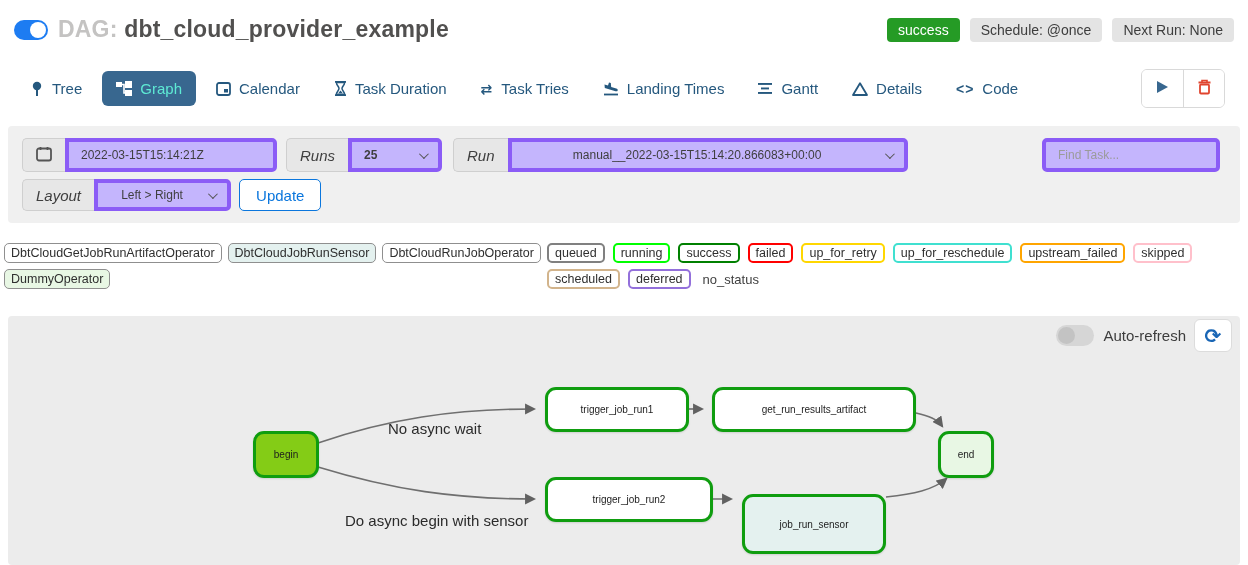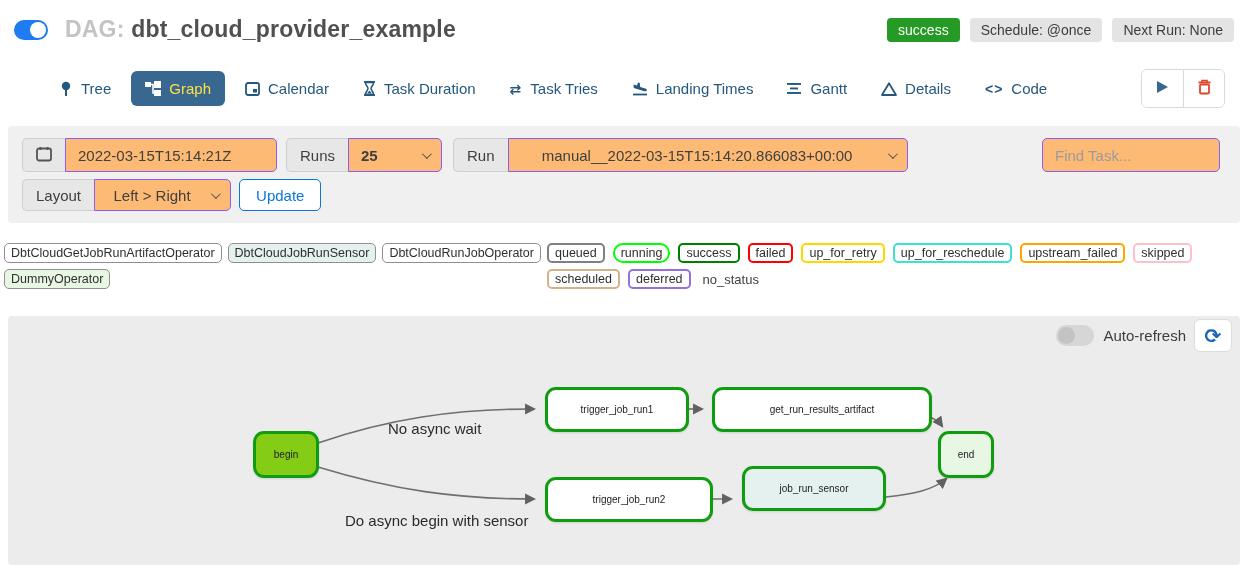--- a/index.html
+++ b/index.html
@@ -2,45 +2,45 @@
 <html><head>
 <meta charset="utf-8">
 <style>
   * { margin:0; padding:0; box-sizing:border-box; }
   html,body { background:#fff; }
   body {
     width:1248px; height:565px; position:relative; overflow:hidden;
     font-family:"Liberation Sans","DejaVu Sans",sans-serif; color:#51504f;
   }
   
-  .header { display:flex; align-items:center; padding:16px 14px 0 14px;gap:7px; }
+  .header { display:flex; align-items:center; padding:16px 14px 0 14px; }
   .toggle { width:34px; height:20px; border-radius:10px; background:#1d7cf2; position:relative; flex:0 0 auto; cursor:pointer; }
   .toggle .knob { position:absolute; top:2px; right:2px; width:16px; height:16px; border-radius:50%; background:#fff; }
   .dag-title { margin-left:10px; font-size:23px; font-weight:700; letter-spacing:.2px; }
   .dag-prefix { color:#c4c3c2; font-weight:700; }
   .header-badges { margin-left:auto; display:flex; gap:10px; align-items:center; }
   .badge { font-size:14px; padding:4px 11px; border-radius:4px; background:#e4e4e4; color:#3d3d3d; white-space:nowrap; }
   .badge.success { background:#259b25; color:#fff; }
   
-  .tabbar { display:flex; align-items:center; padding:26px 23px 0 16px;margin-left:29px; }
+  .tabbar { display:flex; align-items:center; padding:26px 23px 0 16px; }
   .tabs { display:flex; align-items:center; gap:6px; }
   .tab { display:flex; align-items:center; gap:8px; padding:9px 14px; border-radius:6px; color:#25587e; font-size:15px; font-weight:500; cursor:pointer; white-space:nowrap; }
-  .tab.active { background:#38678f; color:#fde047; }
+  .tab.active { background:#38678f; color:#5eead4; }
   .tab svg { display:block; }
   .tab .glyph { font-size:14px; font-weight:700; letter-spacing:1px; }
   .actions { margin-left:auto; display:flex; border:1px solid #d9d9d9; border-radius:6px; overflow:hidden; background:#fff; }
   .action-btn { width:41px; height:37px; display:flex; align-items:center; justify-content:center; cursor:pointer; background:#fff; }
   .action-btn + .action-btn { border-left:1px solid #d9d9d9; }
   
   .filter-panel { margin:18px 8px 0 8px; background:#f0f0f0; border-radius:4px; padding:12px 14px 12px 14px; position:relative; }
   .frow { display:flex; align-items:center; }
   .frow + .frow { margin-top:7px; }
-  .addon { background:#e7e7e7; border:1px solid #cfcfcf; color:#3f3f3f; font-size:15px; display:flex; align-items:center; justify-content:center; padding:0 13px; height:34px; }
+  .addon { background:#e7e7e7; border:1px solid #cfcfcf; color:#3f3f3f; font-size:15px; display:flex; align-items:center; justify-content:center; padding:0 13px; height:34px;font-style:italic; }
   .addon.left { border-radius:5px 0 0 5px; border-right:none; }
-  .field { background:#fdba74; border:1px solid #8b5cf6; height:34px; display:flex; align-items:center; font-size:15px; color:#3f3f3f; }
+  .field { background:#c4b5fd; border:4px solid #8b5cf6; height:34px; display:flex; align-items:center; font-size:12px; color:#3f3f3f; }
   .field.right { border-radius:0 5px 5px 0; }
   .field.both { border-radius:5px; }
   input.field { padding:0 12px; outline:none; font-family:inherit; }
   .selectbox { justify-content:space-between; padding:0 12px; cursor:pointer; }
   .chev { width:7px; height:7px; border-right:1.8px solid #555; border-bottom:1.8px solid #555; transform:rotate(45deg) translateY(-2px); flex:0 0 auto; margin-left:14px; }
   .find-task { position:absolute; right:20px; top:12px; width:178px; border-radius:5px; color:#3f3f3f; }
   .find-task::placeholder { color:#9b9b9b; }
   .update-btn { margin-left:8px; height:32px; padding:0 16px; background:#fff; border:1px solid #0a76dd; color:#0a76dd; font-size:15px; border-radius:5px; cursor:pointer; font-family:inherit; }
   
   .legend { display:flex; align-items:flex-start; margin:20px 10px 0 4px; }
@@ -204,21 +204,21 @@
 
 <div class="legend">
   <div class="op-badges">
     <span class="lbadge" style="background-color: rgb(255, 255, 255);">DbtCloudGetJobRunArtifactOperator</span>
     <span class="lbadge" style="background-color: rgb(228, 241, 239);">DbtCloudJobRunSensor</span>
     <span class="lbadge" style="background-color: rgb(255, 255, 255);">DbtCloudRunJobOperator</span>
     <span class="lbadge" style="background-color: rgb(232, 247, 228);">DummyOperator</span>
   </div>
   <div class="state-badges">
     <span class="sbadge" style="border-color: rgb(128, 128, 128);">queued</span>
-    <span class="sbadge" style="border-color: rgb(0, 255, 0); border-radius: 10px;">running</span>
+    <span class="sbadge" style="border-color: rgb(0, 255, 0);">running</span>
     <span class="sbadge" style="border-color: rgb(0, 128, 0);">success</span>
     <span class="sbadge" style="border-color: rgb(255, 0, 0);">failed</span>
     <span class="sbadge" style="border-color: rgb(255, 215, 0);">up_for_retry</span>
     <span class="sbadge" style="border-color: rgb(64, 224, 208);">up_for_reschedule</span>
     <span class="sbadge" style="border-color: rgb(255, 165, 0);">upstream_failed</span>
     <span class="sbadge" style="border-color: rgb(255, 192, 203);">skipped</span>
     <span class="sbadge" style="border-color: rgb(210, 180, 140);">scheduled</span>
     <span class="sbadge" style="border-color: rgb(147, 112, 219);">deferred</span>
     <span class="nostatus">no_status</span>
   </div>
@@ -239,24 +239,24 @@
       <path d="M682,183 L723,183" marker-end="url(#arrow)"></path>
       <path d="M878,181 C906,178 925,174 938,163" marker-end="url(#arrow)"></path>
     </g>
   </svg>
 
   <div class="edge-label" style="left:380px; top:104px;">No async wait</div>
   <div class="edge-label" style="left:337px; top:196px;">Do async begin with sensor</div>
 
   <div class="node" style="left: 245px; top: 115px; width: 66px; height: 47px; background-color: #84cc16; border-color: rgb(15, 157, 15);">begin</div>
   <div class="node" style="left: 537px; top: 71px; width: 144px; height: 45px; background-color: rgb(255, 255, 255); border-color: rgb(15, 157, 15);">trigger_job_run1</div>
-  <div class="node" style="left: 704px; top: 71px; width: 220px; height: 45px; background-color: rgb(255, 255, 255); border-color: rgb(15, 157, 15);">get_run_results_artifact</div>
+  <div class="node" style="left: 704px; top: 71px; width: 204px; height: 45px; background-color: rgb(255, 255, 255); border-color: rgb(15, 157, 15);">get_run_results_artifact</div>
   <div class="node" style="left: 930px; top: 115px; width: 56px; height: 47px; background-color: rgb(232, 247, 228); border-color: rgb(15, 157, 15);">end</div>
   <div class="node" style="left: 537px; top: 161px; width: 168px; height: 45px; background-color: rgb(255, 255, 255); border-color: rgb(15, 157, 15);">trigger_job_run2</div>
-  <div class="node" style="left: 734px; top: 150px; width: 144px; height: 45px; background-color: rgb(228, 241, 239); border-color: rgb(15, 157, 15);">job_run_sensor</div>
+  <div class="node" style="left: 734px; top: 178px; width: 144px; height: 60px; background-color: rgb(228, 241, 239); border-color: rgb(15, 157, 15);">job_run_sensor</div>
 
   <div class="autorefresh">
     <div class="ar-toggle">
         <div class="knob"></div>
       </div>
     <span class="ar-label">Auto-refresh</span>
   </div>
   <div class="refresh-btn">
     <span>⟳</span>
   </div>

